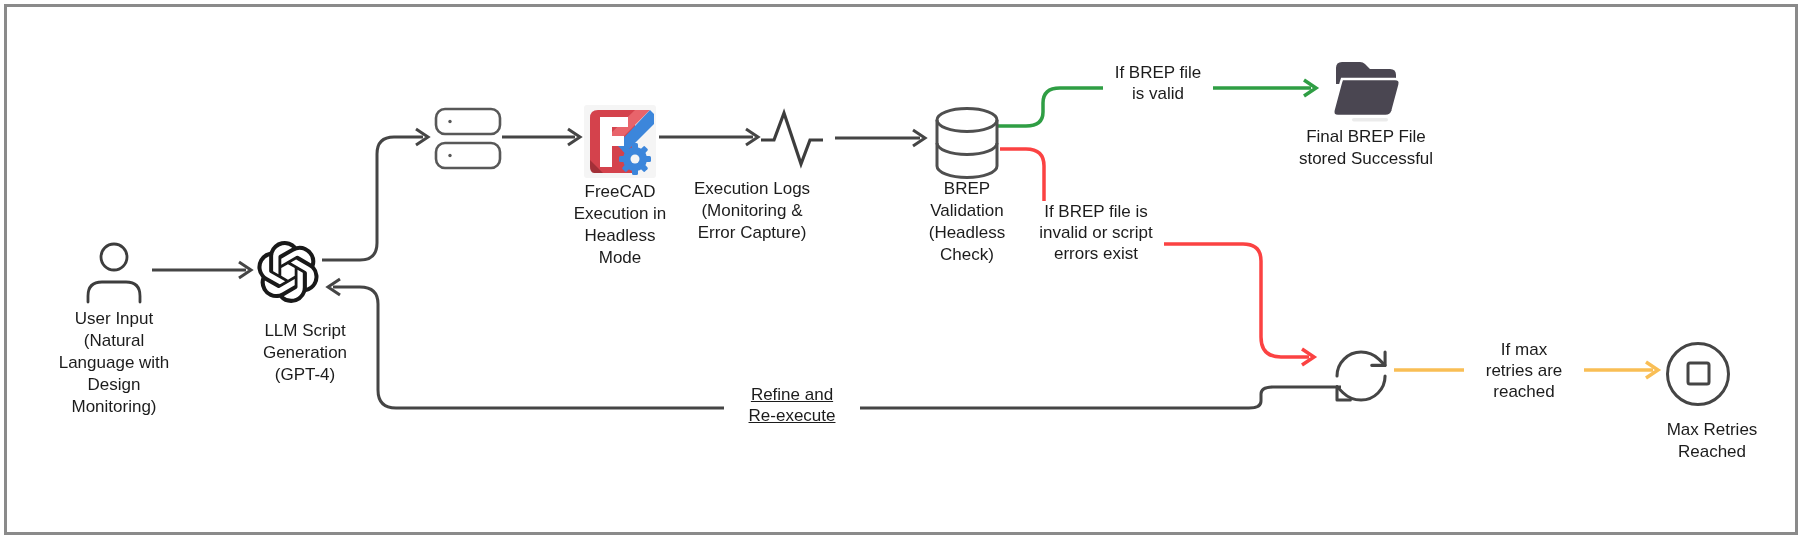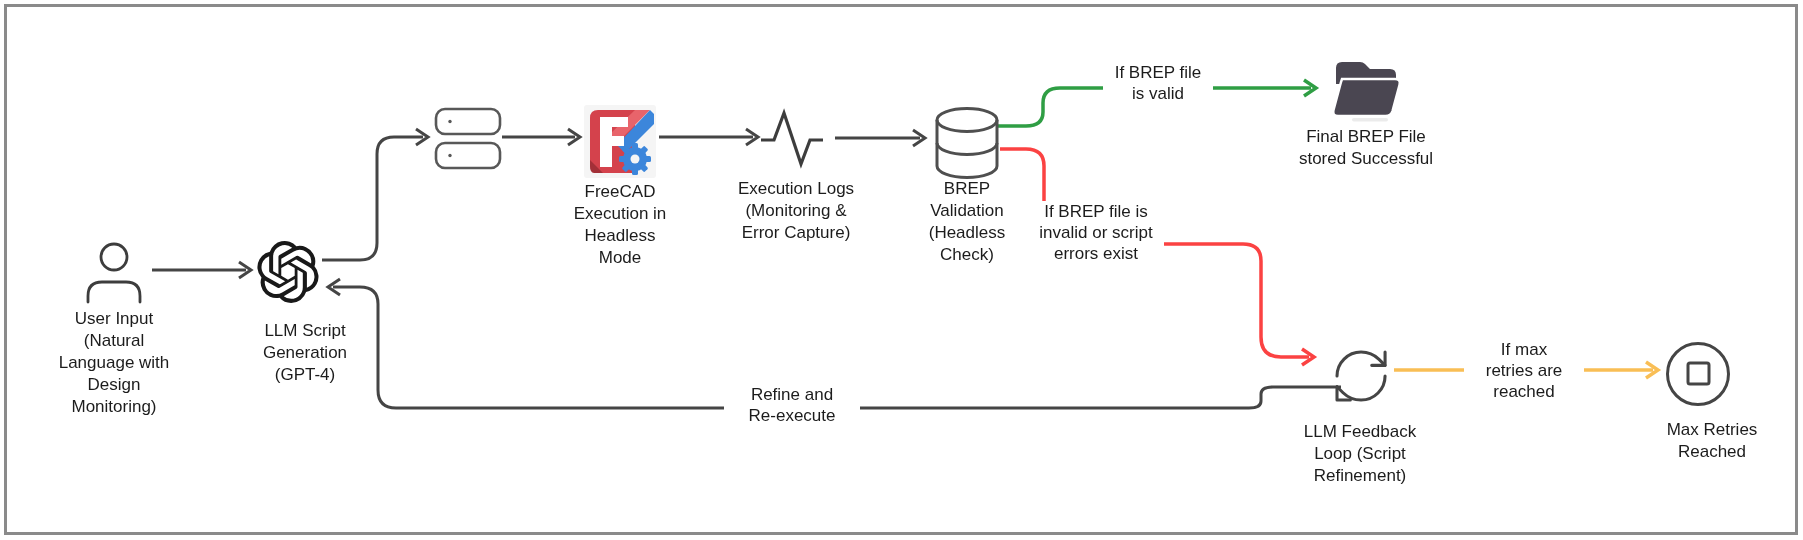--- a/index.html
+++ b/index.html
@@ -174,43 +174,38 @@
   </div>
 
 
   <div class="label" style="left:550px;top:181px;width:140px;">
     <div>FreeCAD</div>
     <div>Execution in</div>
     <div>Headless</div>
     <div>Mode</div>
   </div>
 
-  <div class="label" style="left:716px;top:178px;width:160px;">
+  <div class="label" style="left:672px;top:178px;width:160px;">
     <div>Execution Logs</div>
     <div>(Monitoring &amp;</div>
     <div>Error Capture)</div>
   </div>
 
   <div class="label" style="left:897px;top:178px;width:140px;">
     <div>BREP</div>
     <div>Validation</div>
     <div>(Headless</div>
     <div>Check)</div>
   </div>
 
   <div class="label" style="left:1286px;top:126px;width:160px;">
     <div>Final BREP File</div>
     <div>stored Successful</div>
   </div>
 
-  <div class="label" style="left:1290px;top:421px;width:140px;">
-    <div>LLM Feedback</div>
-    <div>Loop (Script</div>
-    <div>Refinement)</div>
-  </div>
 
   <div class="label" style="left:1642px;top:419px;width:140px;">
     <div>Max Retries</div>
     <div>Reached</div>
   </div>
 
   <div class="label cond plate" style="left:1103px;top:52px;width:110px;margin-top:10px;">
     <div>If BREP file</div>
     <div>is valid</div>
   </div>
@@ -220,18 +215,18 @@
     <div>invalid or script</div>
     <div>errors exist</div>
   </div>
 
   <div class="label cond plate" style="left:1464px;top:339px;width:120px;">
     <div>If max</div>
     <div>retries are</div>
     <div>reached</div>
   </div>
 
-  <div class="label cond plate" style="left:724px;top:384px;width:136px;">
+  <div class="label cond plate" style="left:724px;top:384px;width:136px;text-decoration:underline;">
     <div>Refine and</div>
     <div>Re-execute</div>
   </div>
 
 </div>
 
 </body></html>

